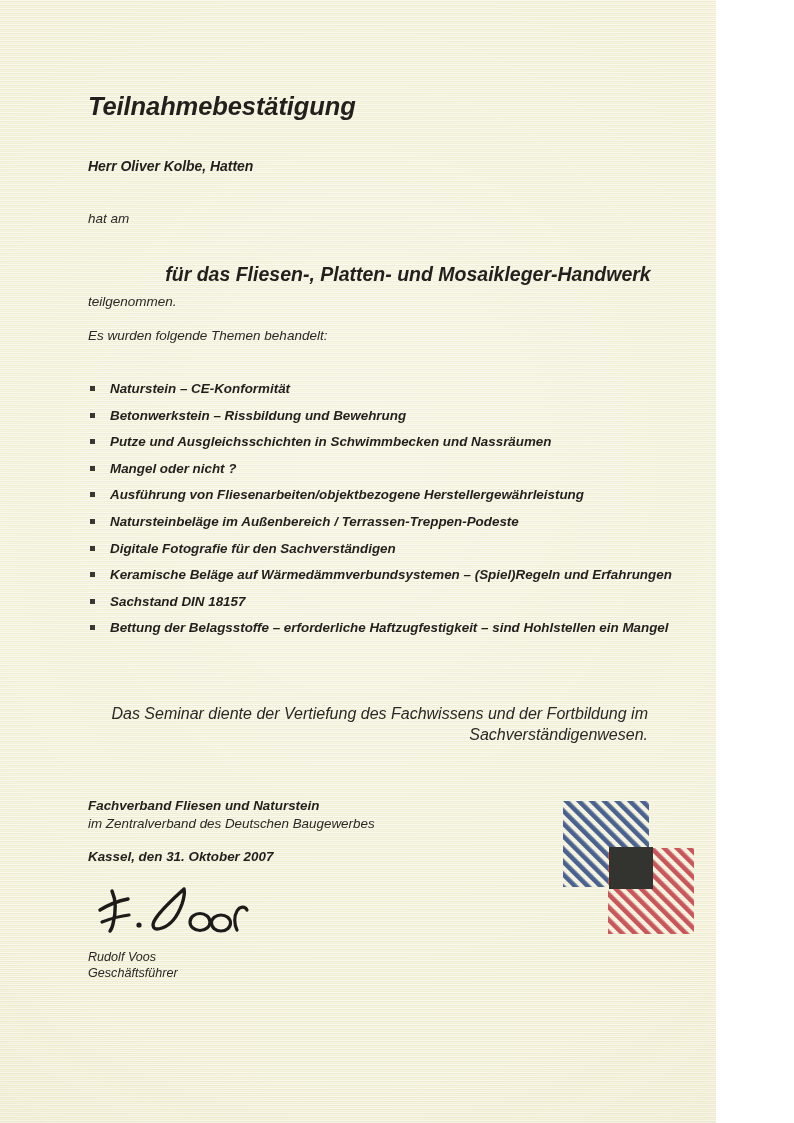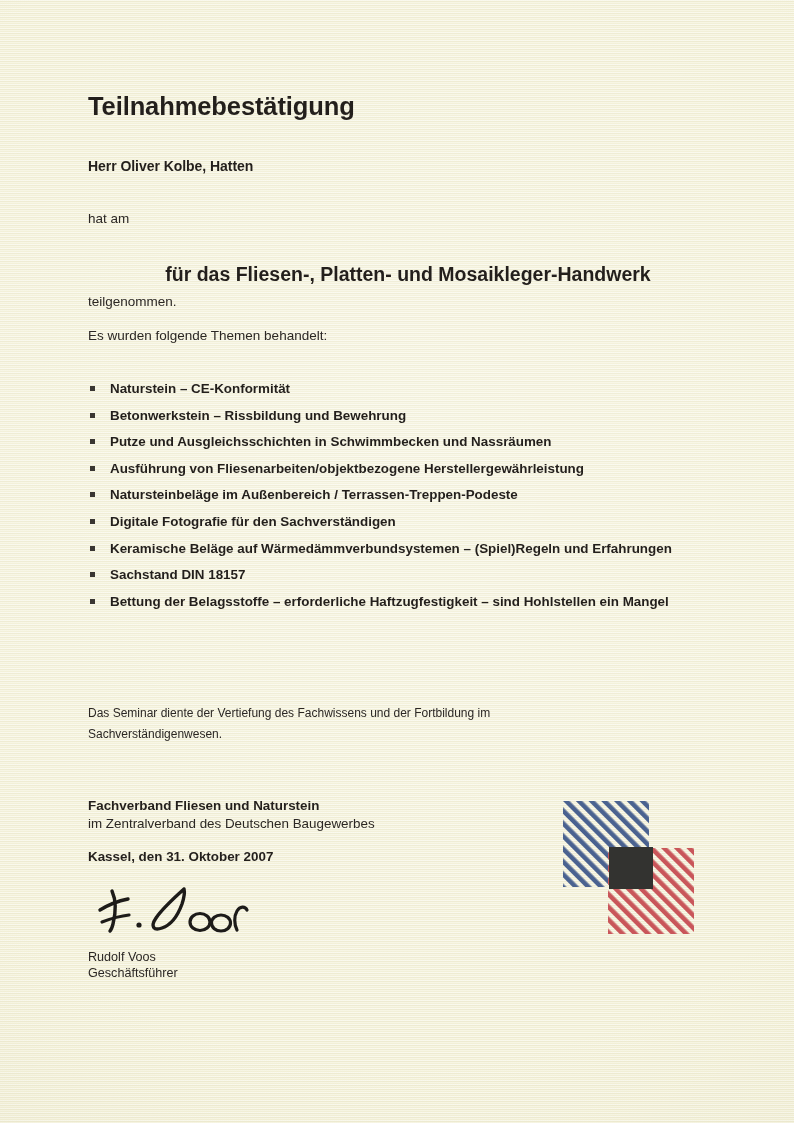--- a/index.html
+++ b/index.html
@@ -12,38 +12,39 @@
     width: 794px;
     height: 1123px;
     font-family: "Liberation Sans", sans-serif;
     color: #231f1c;
     overflow: hidden;
   }
 
   
   #sheet {
     position: relative;
-    width: 794px;
+    width: 716px;
     height: 1123px;
     box-sizing: border-box;
     background-color: #f4f2da;
     
     background-image:
       repeating-linear-gradient(
         to bottom,
         rgba(255,255,255,0.50) 0px,
         rgba(255,255,255,0.50) 1px,
         rgba(221,216,184,0.26) 1px,
         rgba(221,216,184,0.26) 2px,
         rgba(255,255,255,0.28) 2px,
         rgba(255,255,255,0.28) 3px,
         rgba(232,228,198,0.18) 3px,
         rgba(232,228,198,0.18) 4px
       );
     padding: 0 0 0 0;
+    font-style: italic;
   }
   
   #sheet::after {
     content: "";
     position: absolute;
     inset: 0;
     pointer-events: none;
     background:
       radial-gradient(ellipse 120% 85% at 50% 42%,
         rgba(255,255,255,0.22) 0%,
@@ -141,23 +142,24 @@
     height: 5px;
     background: #3a3632;
   }
 
   
   .closing {
     position: absolute;
     left: 88px;
     top: 703px;
     width: 560px;
-    font-size: 12px;
+    font-size: 16px;
     line-height: 21px;
     color: #2b2724;
+    text-align: right;
   }
   .closing .l1 { display: block; }
   .closing .l2 { display: block; }
 
   
   .assoc-name {
     position: absolute;
     left: 88px;
     top: 798px;
     font-size: 13.4px;
@@ -229,20 +231,21 @@
 
     <div class="teilgenommen">teilgenommen.</div>
 
     <div class="themen-intro">Es wurden folgende Themen behandelt:</div>
 
     <ul class="topics" id="topics-list">
         <li class="topic"><span class="bullet"></span><span>Naturstein – CE-Konformität</span></li>
         <li class="topic"><span class="bullet"></span><span>Betonwerkstein – Rissbildung und Bewehrung</span></li>
         <li class="topic"><span class="bullet"></span><span>Putze und Ausgleichsschichten in Schwimmbecken und Nassräumen</span></li>
         <li class="topic"><span class="bullet"></span></li>
+        <li class="topic"><span class="bullet"></span><span>Mangel oder nicht ?</span></li>
         <li class="topic"><span class="bullet"></span><span>Ausführung von Fliesenarbeiten/objektbezogene Herstellergewährleistung</span></li>
         <li class="topic"><span class="bullet"></span><span>Natursteinbeläge im Außenbereich / Terrassen-Treppen-Podeste</span></li>
         <li class="topic"><span class="bullet"></span><span>Digitale Fotografie für den Sachverständigen</span></li>
         <li class="topic"><span class="bullet"></span><span>Keramische Beläge auf Wärmedämmverbundsystemen – (Spiel)Regeln und Erfahrungen</span></li>
         <li class="topic"><span class="bullet"></span><span>Sachstand DIN 18157</span></li>
         <li class="topic"><span class="bullet"></span><span>Bettung der Belagsstoffe – erforderliche Haftzugfestigkeit – sind Hohlstellen ein Mangel</span></li>
       </ul>
 
     <div class="closing">
       <span class="l1">Das Seminar diente der Vertiefung des Fachwissens und der Fortbildung im</span>

